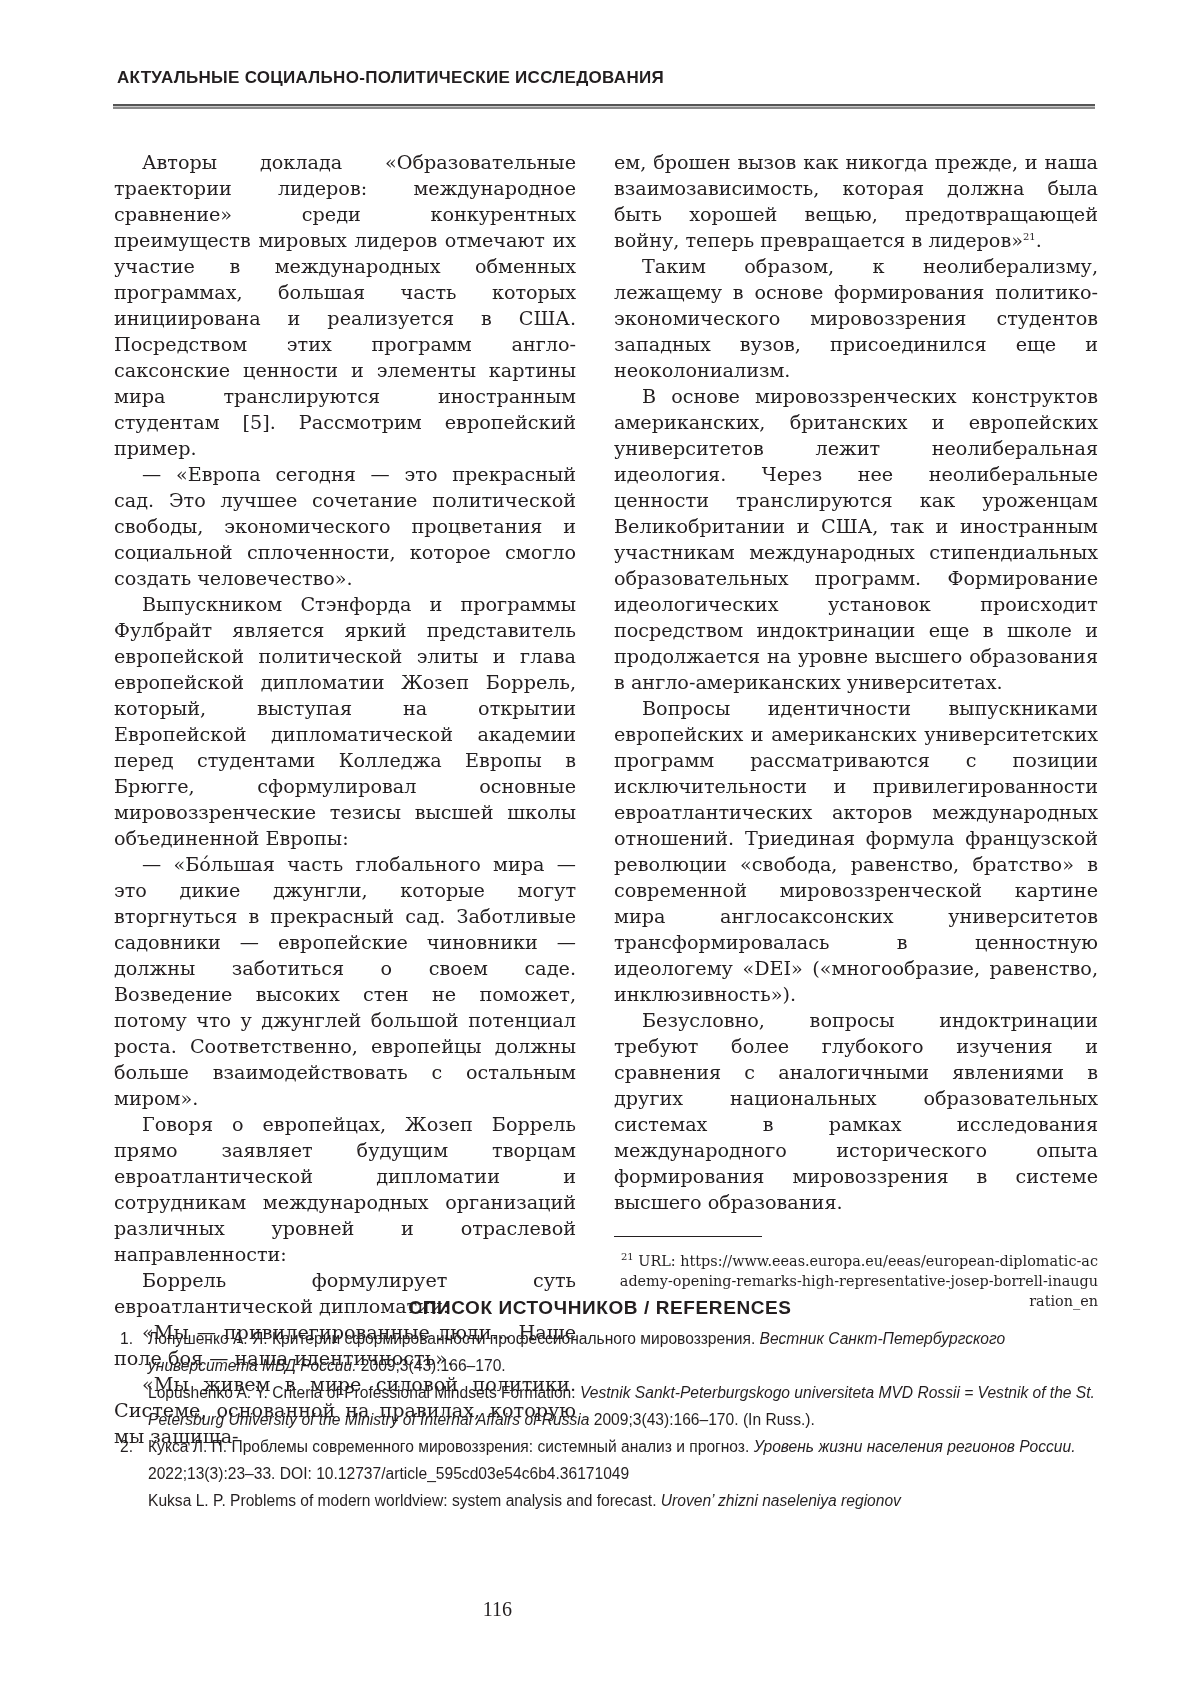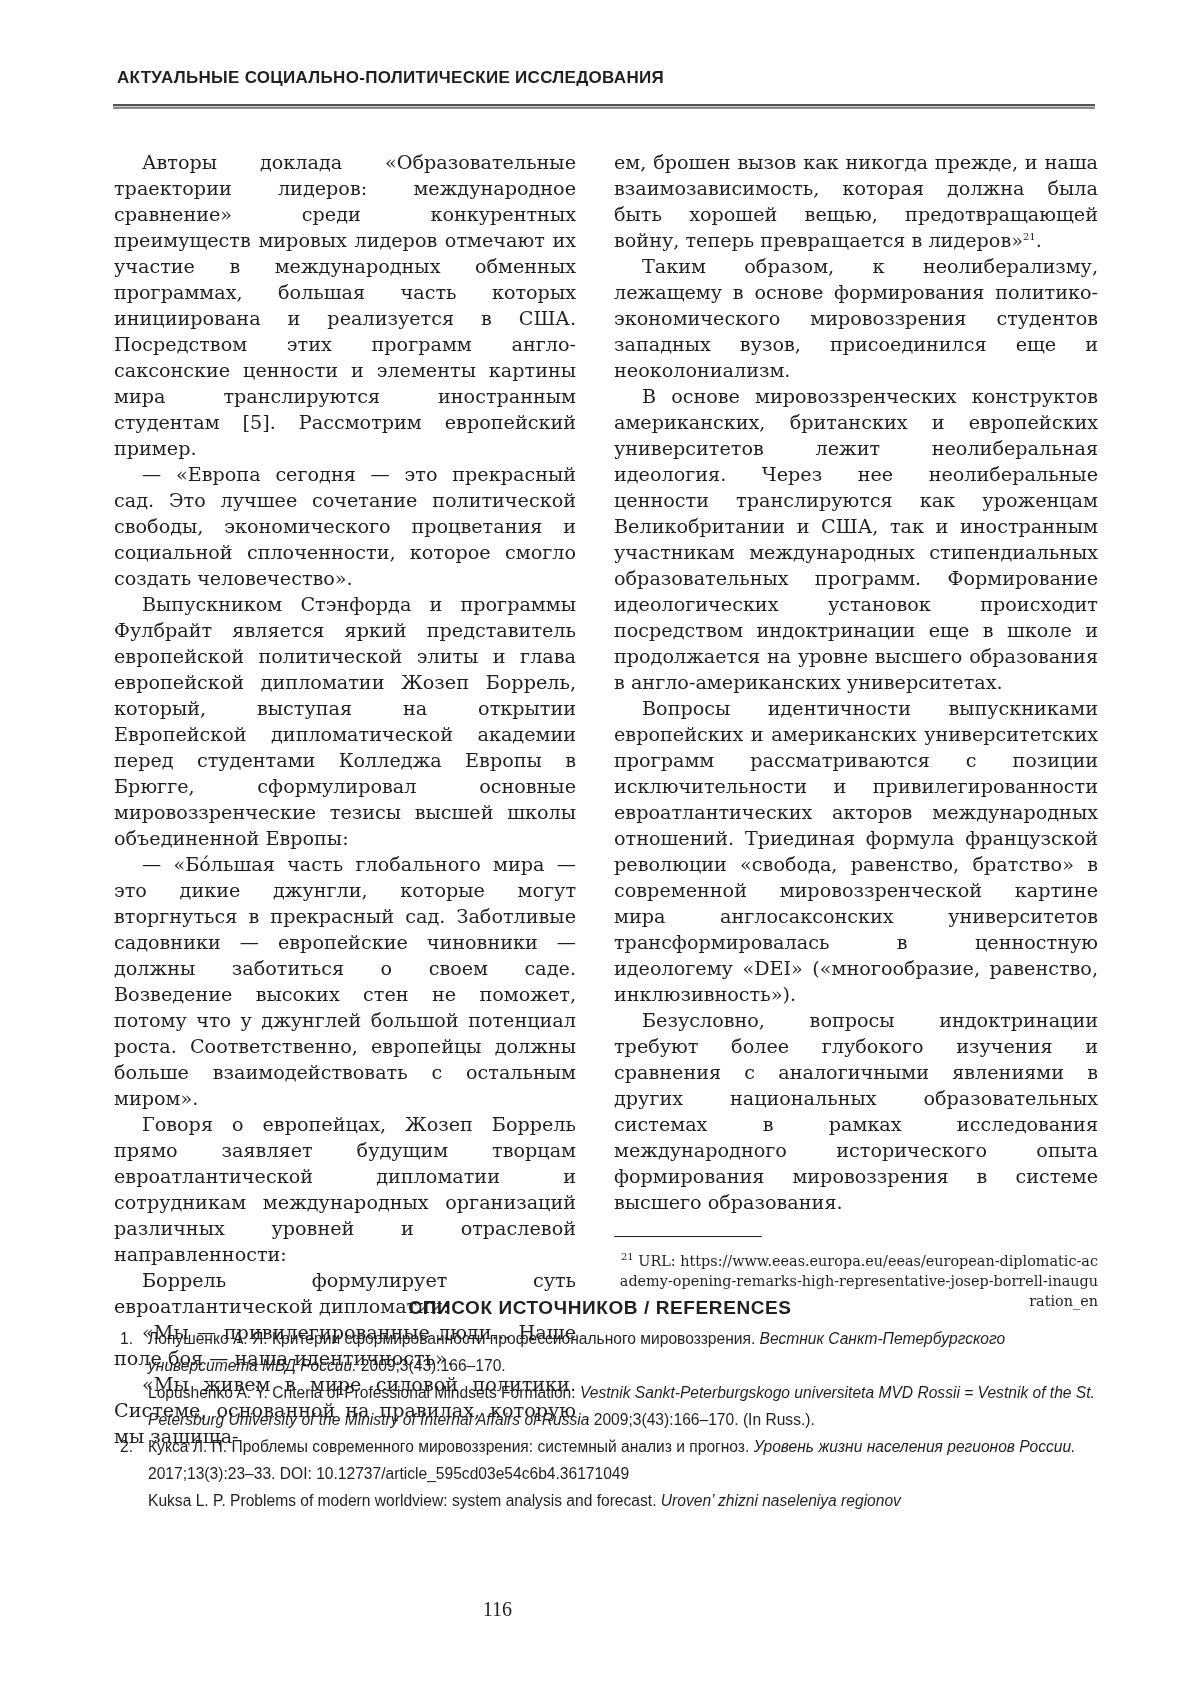--- a/index.html
+++ b/index.html
@@ -55,19 +55,19 @@
   <div class="ref">
     <span class="ref-num">1.</span>
     <div class="ref-body">
       <div><span>Лопушенко А. Я. Критерии сформированности профессионального мировоззрения. </span><i>Вестник Санкт-Петербургского университета МВД России.</i><span> 2009;3(43):166–170.</span></div>
       <div><span>Lopushenko A. Y. Criteria of Professional Mindsets Formation. </span><i>Vestnik Sankt-Peterburgskogo universiteta MVD Rossii = Vestnik of the St. Petersburg University of the Ministry of Internal Affairs of Russia</i><span> 2009;3(43):166–170. (In Russ.).</span></div>
     </div>
   </div>
   <div class="ref">
     <span class="ref-num">2.</span>
     <div class="ref-body">
-      <div><span>Кукса Л. П. Проблемы современного мировоззрения: системный анализ и прогноз. </span><i>Уровень жизни населения регионов России.</i><span> 2017;13(3):23–33. DOI: 10.12737/article_595cd03e54c6b4.36171049</span></div>
+      <div><span>Кукса Л. П. Проблемы современного мировоззрения: системный анализ и прогноз. </span><i>Уровень жизни населения регионов России.</i><span> 2022;13(3):23–33. DOI: 10.12737/article_595cd03e54c6b4.36171049</span></div>
       <div><span>Kuksa L. P. Problems of modern worldview: system analysis and forecast. </span><i>Uroven’ zhizni naseleniya regionov</i><span></span></div>
     </div>
   </div>
 </div>
 
 <div class="page-num">116</div>
 
 </body></html>

